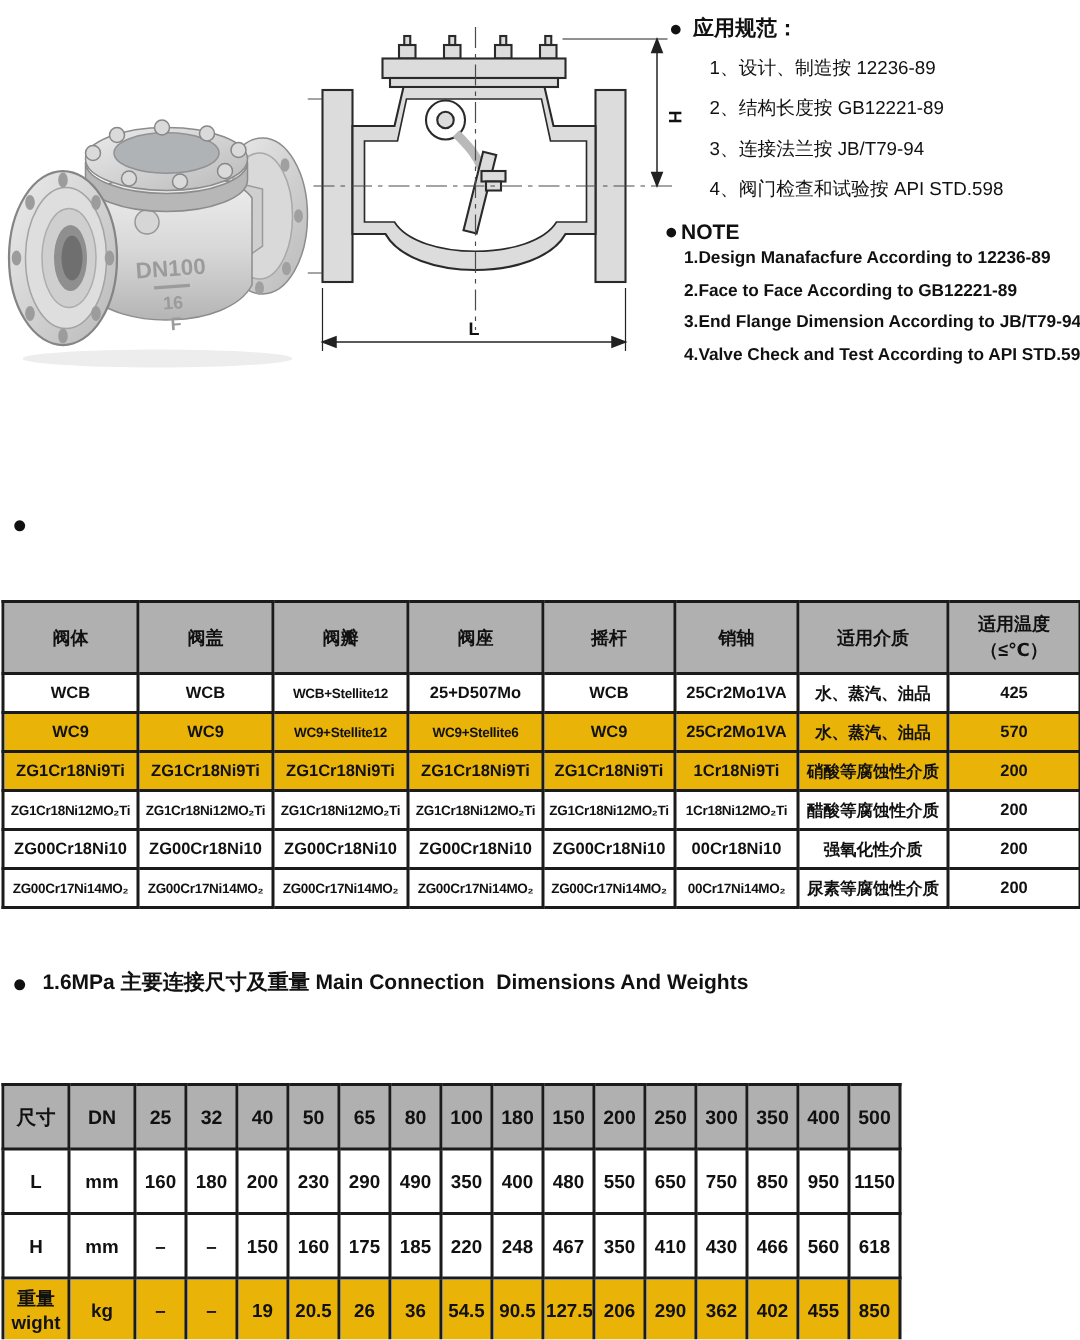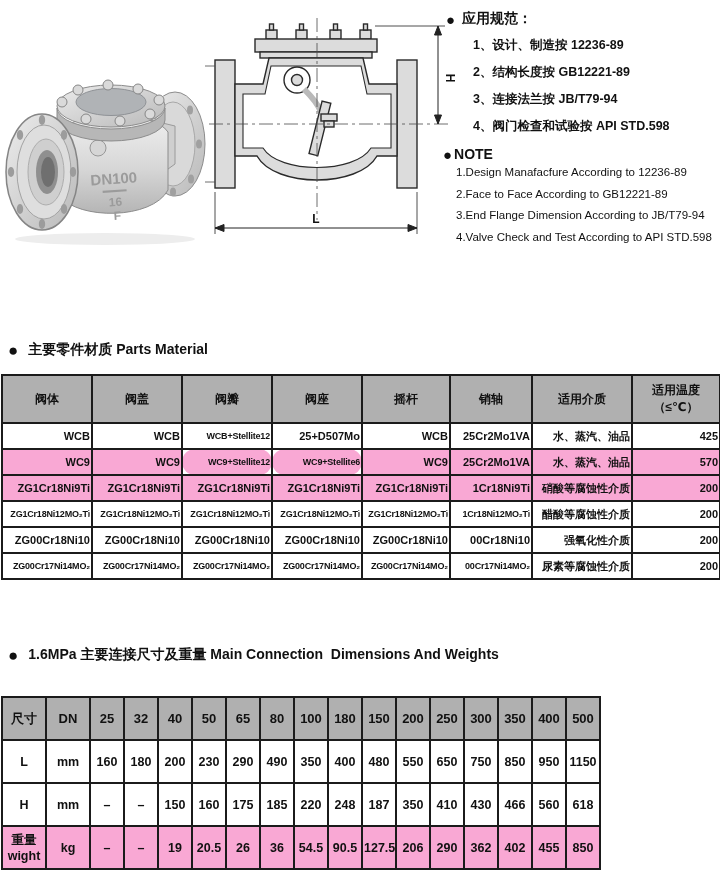--- a/index.html
+++ b/index.html
@@ -11,38 +11,38 @@
   .photo-wrap{position:absolute;left:2px;top:32px;width:210px;height:218px;}
   .drawing-wrap{position:absolute;left:205px;top:6px;width:250px;height:240px;}
   
   .sec{position:absolute;width:275px;}
   .specs{left:446px;top:10px;}
   .note{left:443px;top:146px;}
   .sec-title{display:flex;align-items:center;gap:7px;font-weight:bold;font-size:14px;}
   .note .sec-title{gap:2px;}
   .bullet{font-size:15px;line-height:1;}
   .sec ul{list-style:none;margin:4px 0 0 0;padding:0 0 0 27px;}
-  .specs li{font-size:12.5px;font-weight:bold;line-height:27px;white-space:nowrap;}
+  .specs li{font-size:12.5px;font-weight:normal;line-height:27px;white-space:nowrap;}
   .note ul{padding-left:13px;margin-top:0;}
-  .note li{font-size:11.5px;font-weight:normal;line-height:21.5px;white-space:nowrap;}
+  .note li{font-size:11.5px;font-weight:bold;line-height:21.5px;white-space:nowrap;}
   
   .tbl-title{position:absolute;left:8px;display:flex;align-items:center;gap:10px;font-weight:bold;font-size:14px;white-space:pre;}
   .tbl-title .bullet{font-size:17px;}
   #parts-title{top:341px;}
   #dims-title{top:646px;}
   
-  table{border-collapse:collapse;table-layout:fixed;position:absolute;background:#fff;}
+  table{border-collapse:collapse;table-layout:fixed;position:absolute;background:#fff;margin-top:26px;}
   th,td{border:2px solid #1b1b1b;text-align:center;vertical-align:middle;
         font-weight:bold;white-space:pre-line;padding:0 1px;overflow:hidden;}
   thead th{background:#b0b0b0;}
-  tr.shaded td{background:#f9a8d4;}
+  tr.shaded td{background:#eab308;}
   #parts{left:1px;top:374px;width:718px;}
   #parts thead th{height:46px;font-size:12px;}
-  #parts tbody td{height:24px;font-size:11px;text-align:right;}
-  #parts .sm{font-size:9px;letter-spacing:-0.2px;border-radius:13px;}
+  #parts tbody td{height:24px;font-size:11px;}
+  #parts .sm{font-size:9px;letter-spacing:-0.2px;}
   #dims{left:1px;top:696px;width:600px;}
   #dims thead th{height:41px;font-size:13px;}
   #dims tbody td{height:41px;font-size:12.5px;}
 </style>
 </head>
 <body>
 
 <div class="page">
 
   <div class="photo-wrap">
@@ -199,21 +199,20 @@
     <ul>
       <li>1.Design Manafacfure According to 12236-89</li>
       <li>2.Face to Face According to GB12221-89</li>
       <li>3.End Flange Dimension According to  JB/T79-94</li>
       <li>4.Valve Check and Test According to API STD.598</li>
     </ul>
   </div>
 
   <div class="tbl-title" id="parts-title">
     <span class="bullet">●</span>
-    <span>主要零件材质 Parts Material</span>
   </div>
   <table id="parts">
     <colgroup>
       <col style="width:90px">
         <col style="width:90px">
         <col style="width:90px">
         <col style="width:90px">
       <col style="width:88px">
         <col style="width:82px">
         <col style="width:100px">
@@ -351,21 +350,21 @@
           <td>H</td>
           <td>mm</td>
           <td>–</td>
           <td>–</td>
           <td>150</td>
           <td>160</td>
           <td>175</td>
           <td>185</td>
           <td>220</td>
           <td>248</td>
-          <td>187</td>
+          <td>467</td>
           <td>350</td>
           <td>410</td>
           <td>430</td>
           <td>466</td>
           <td>560</td>
           <td>618</td>
         </tr>
         <tr class="shaded">
           <td>重量
 wight</td>

